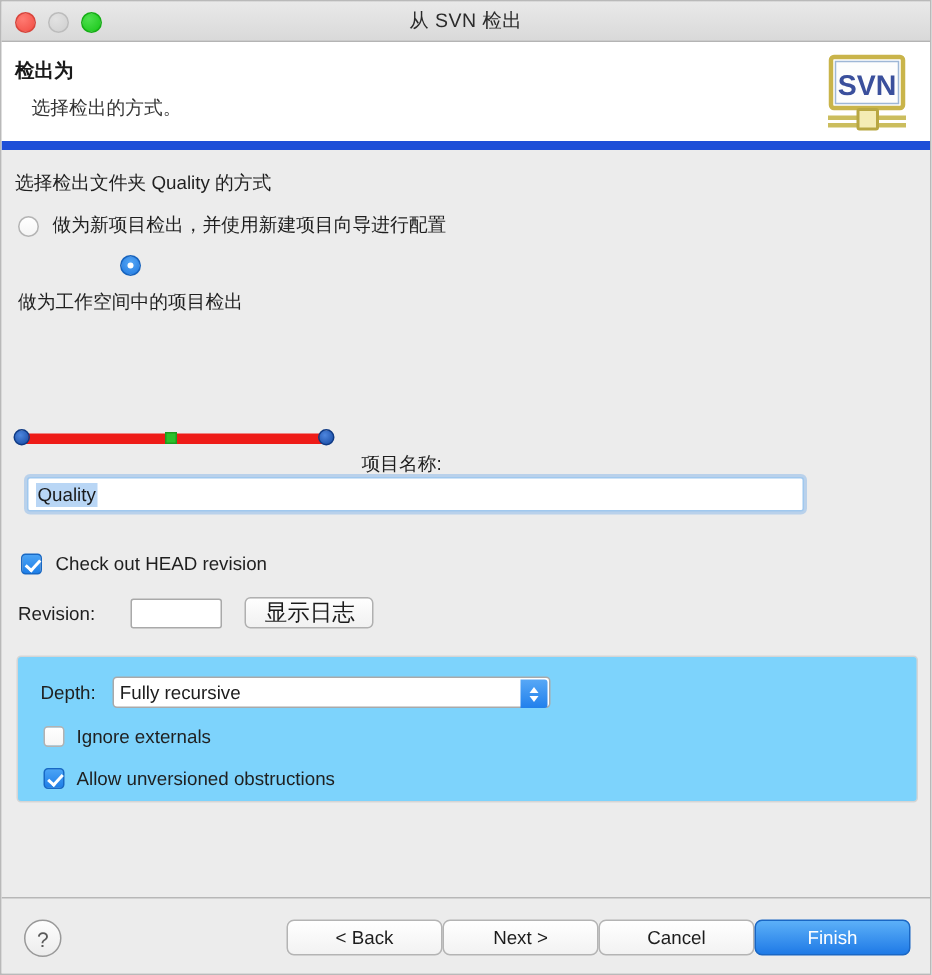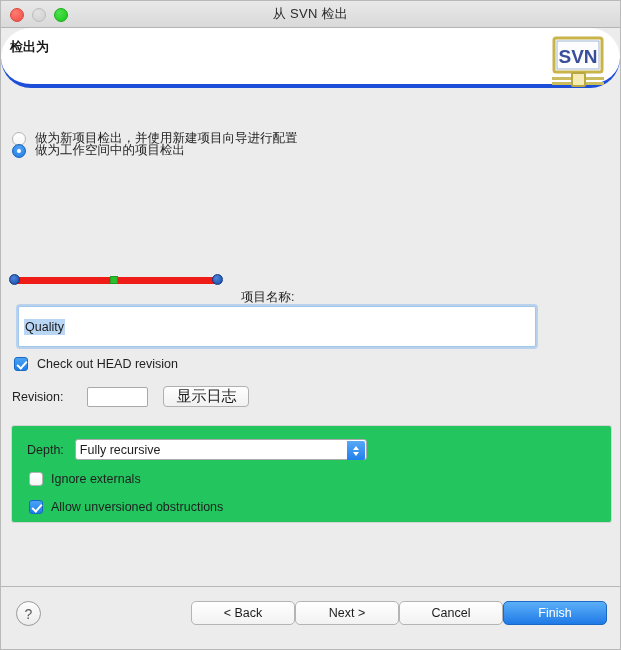--- a/index.html
+++ b/index.html
@@ -54,25 +54,24 @@
     text-align: center;
     font-size: 13px;
     color: #2b2b2b;
     font-weight: normal;
     letter-spacing: 0.3px;
   }
 
   
   .header {
     position: relative;
-    height: 60px;
-    background: #ffffff;
-    border-bottom: 4px solid #1d4ed8;
-    box-sizing: border-box;
-    border-radius: 32px;
+    height: 72px;
+    background: #ffffff;
+    border-bottom: 6px solid #1d4ed8;
+    box-sizing: border-box;
   }
   .header-title {
     position: absolute;
     left: 9px;
     top: 10px;
     font-size: 13px;
     font-weight: bold;
     color: #1a1a1a;
   }
   .header-sub {
@@ -107,21 +106,21 @@
 
   
   .radio-row {
     position: absolute;
     left: 11px;
     display: flex;
     align-items: center;
     gap: 9px;
   }
   .radio-row.r1 { top: 42px; }
-  .radio-row.r2 { top: 54px; }
+  .radio-row.r2 { top: 70px; flex-direction: column; }
   .radio {
     width: 14px;
     height: 14px;
     border-radius: 50%;
     box-sizing: border-box;
     flex: 0 0 auto;
     position: relative;
   }
   .radio.off {
     background: linear-gradient(to bottom, #ffffff, #f5f5f5);
@@ -183,21 +182,21 @@
     position: absolute;
     left: 17px;
     top: 201px;
     display: flex;
     align-items: center;
     flex-direction: column;
   }
   .proj-label { font-size: 12.5px; color: #1f1f1f; width: 72px; }
   .proj-input {
     width: 518px;
-    height: 41px;
+    height: 23px;
     box-sizing: border-box;
     background: #ffffff;
     border: 1px solid #a0c8ee;
     border-radius: 2px;
     box-shadow: 0 0 0 2px rgba(110,170,235,0.40);
     display: flex;
     align-items: center;
     padding: 0 5px;
     font-size: 12.5px;
     color: #1a1a1a;
@@ -278,21 +277,21 @@
   
   .groupbox {
     position: absolute;
     left: 10px;
     top: 337px;
     width: 601px;
     height: 98px;
     box-sizing: border-box;
     border: 1px solid #d5d5d5;
     border-radius: 3px;
-    background: #22c55e;
+    background: #7dd3fc;
   }
   .depth-row {
     position: absolute;
     left: 15px;
     top: 13px;
     display: flex;
     align-items: center;
   }
   .depth-label { font-size: 12.5px; color: #1f1f1f; margin-right: 11px; }
   .select {
@@ -403,32 +402,34 @@
     <div class="traffic">
       <span class="light close"></span>
       <span class="light min"></span>
       <span class="light max"></span>
     </div>
     <div class="title-text">从 SVN 检出</div>
   </div>
 
   <div class="header">
     <div class="header-title">检出为</div>
+    <div class="header-sub">选择检出的方式。</div>
     <svg class="svn-logo" viewBox="0 0 56 54">
       <rect x="4" y="2" width="48" height="34" rx="2" fill="#ffffff" stroke="#c9b44a" stroke-width="3"></rect>
       <rect x="7" y="5" width="42" height="28" fill="#fdfdfd" stroke="#9fb7d6" stroke-width="1"></rect>
       <text x="28" y="27" font-family="'Liberation Sans', sans-serif" font-size="19" font-weight="bold" fill="#3a4f9c" text-anchor="middle">SVN</text>
       <rect x="2" y="41" width="52" height="3" fill="#cbbd5e"></rect>
       <rect x="2" y="46" width="52" height="3" fill="#cbbd5e"></rect>
       <rect x="22" y="37" width="13" height="13" rx="1" fill="#f4ecb4" stroke="#b8a742" stroke-width="2"></rect>
     </svg>
   </div>
 
   <div class="body-area">
 
+    <div class="section-label">选择检出文件夹 Quality 的方式</div>
 
     <div class="radio-row r1">
       <span class="radio off"></span>
       <span class="radio-label">做为新项目检出，并使用新建项目向导进行配置</span>
     </div>
 
     <div class="radio-row r2">
       <span class="radio on"></span>
       <span class="radio-label">做为工作空间中的项目检出</span>
     </div>

